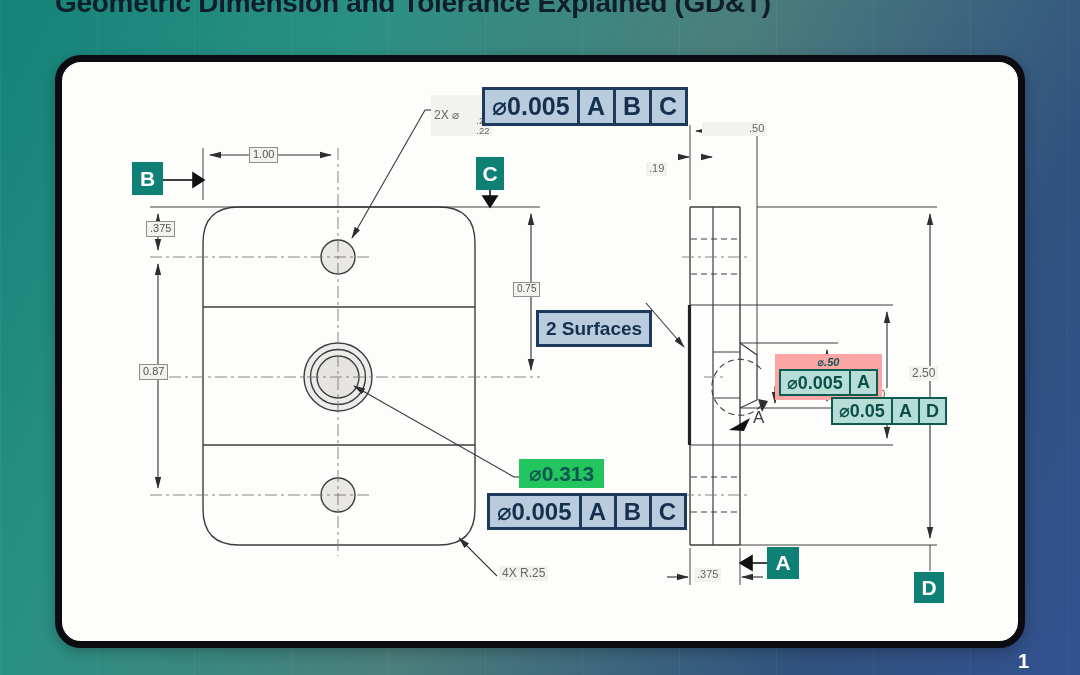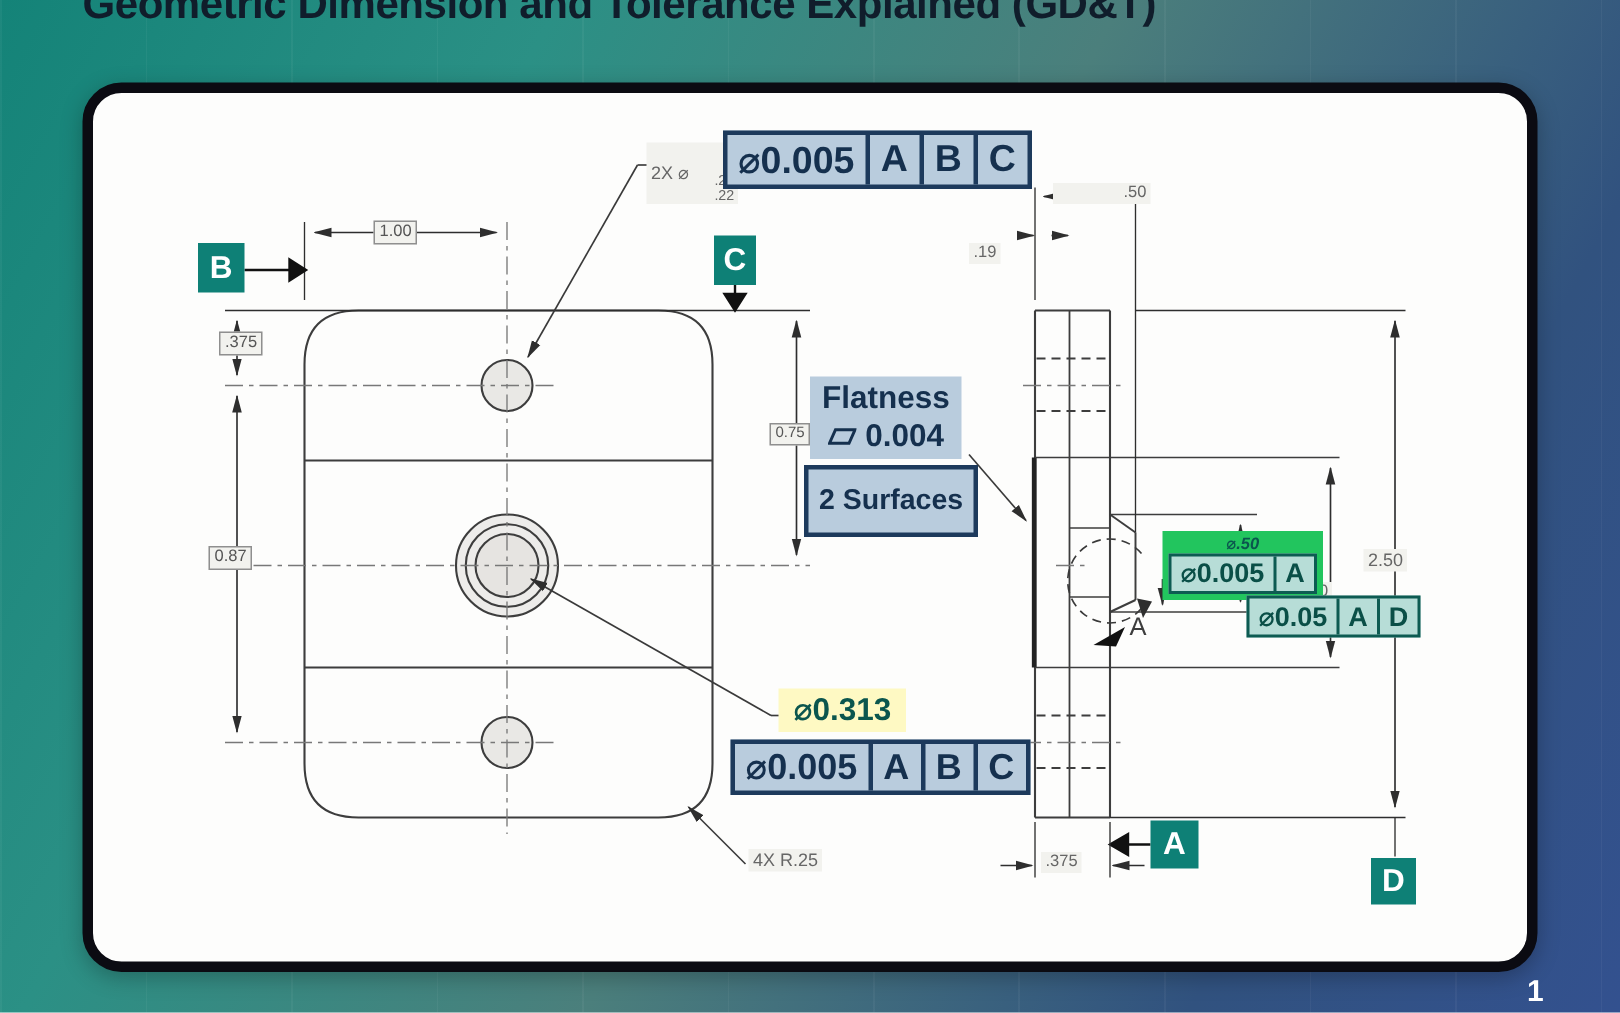--- a/index.html
+++ b/index.html
@@ -39,38 +39,38 @@
   .fcf-blue .cell + .cell { border-left:3px solid #1d3a5c; }
 
   .fcf-teal {
     position:absolute; display:flex; align-items:stretch;
     background:#b7ddd7; border:2px solid #0d5b52; color:#0a4f47; font-weight:bold;
   }
   .fcf-teal .cell { display:flex; align-items:center; justify-content:center; padding:0 6px; }
   .fcf-teal .cell + .cell { border-left:2px solid #0d5b52; }
 
   .hl-teal {
-    position:absolute; background:#fef9c3; color:#0b564e; font-weight:bold;
+    position:absolute; background:#22c55e; color:#0b564e; font-weight:bold;
     display:flex; align-items:center; justify-content:center;
   }
   .flatness {
     position:absolute; background:#b9ccdd; color:#15304e; font-weight:bold;
     text-align:center; padding:3px 8px;
   }
   .flatness .row2 { display:flex; align-items:center; justify-content:center; gap:6px; margin-top:1px; }
   .note-box {
     position:absolute; background:#b9ccdd; border:3px solid #1d3a5c; color:#15304e;
     font-weight:bold; display:flex; align-items:center; justify-content:center; padding:1px 7px;
   }
   .datum-flag {
     position:absolute; background:#0e8076; color:#fff; font-weight:bold; font-size:21px;
     display:flex; align-items:center; justify-content:center;
   }
   .cs-group {
-    position:absolute; background:#22c55e; padding:2px 4px 4px 4px;
+    position:absolute; background:#fca5a5; padding:2px 4px 4px 4px;
     display:flex; flex-direction:column; align-items:center;
   }
   .cs-size { font-size:11px; font-weight:bold; color:#0b564e; font-style:italic; }
   .cs-group .fcf-teal { position:relative; }
   .section-letter { position:absolute; font-size:17px; color:#3d3d3d; }
   .page-num { position:absolute; color:#fff; font-weight:bold; font-size:20px; }
 </style>
 </head>
 <body>
 
@@ -200,30 +200,21 @@
     </span>
   </div>
 
   <div class="fcf-blue" style="left:482px; top:87px; height:39px; font-size:25px;">
     <div class="cell">⌀0.005</div>
     <div class="cell" style="width:36px;">A</div>
     <div class="cell" style="width:36px;">B</div>
     <div class="cell" style="width:36px;">C</div>
   </div>
 
-  <div class="flatness" style="left:540px; top:251px; font-size:21px;">
-    <div>Flatness</div>
-    <div class="row2">
-      <svg width="19" height="12" viewBox="0 0 19 12">
-        <polygon points="5,1.5 18,1.5 14,10.5 1,10.5" fill="none" stroke="#15304e" stroke-width="2"></polygon>
-      </svg>
-      <span>0.004</span>
-    </div>
-  </div>
-  <div class="note-box" style="left:536px; top:310px; height:48px; font-size:19px;">2 Surfaces</div>
+  <div class="note-box" style="left:536px; top:310px; height:37px; font-size:19px;">2 Surfaces</div>
 
   <div class="hl-teal" style="left:519px; top:459px; height:29px; padding:0 10px; font-size:21px;">⌀0.313</div>
   <div class="fcf-blue" style="left:487px; top:493px; height:37px; font-size:24px;">
     <div class="cell">⌀0.005</div>
     <div class="cell" style="width:35px;">A</div>
     <div class="cell" style="width:35px;">B</div>
     <div class="cell" style="width:35px;">C</div>
   </div>
 
   <div class="cs-group" style="left:775px; top:354px;">

